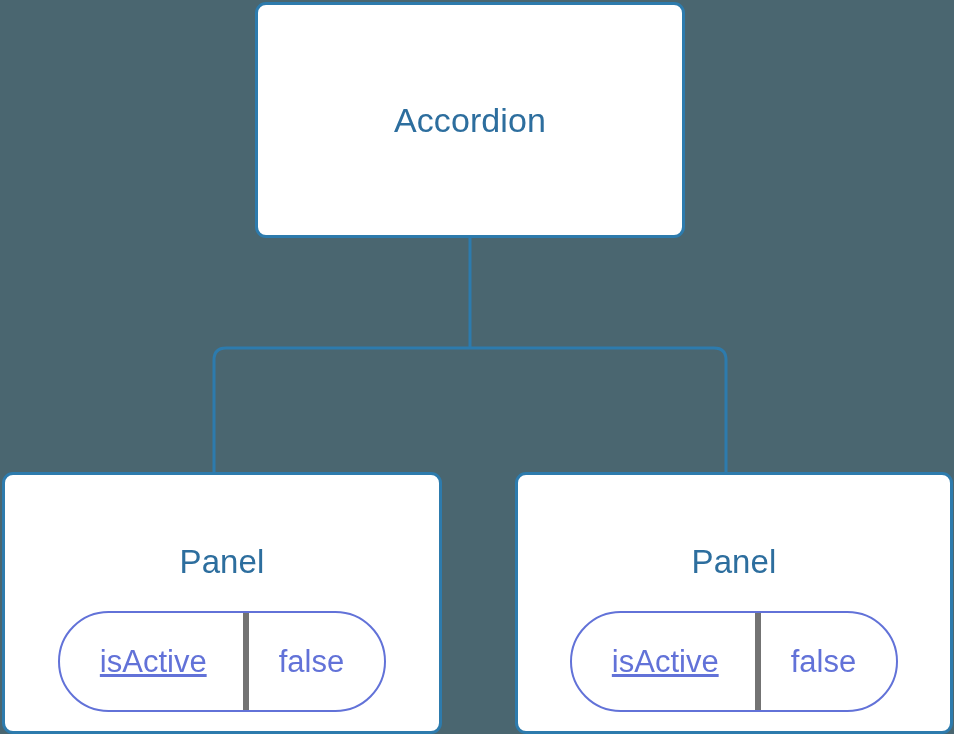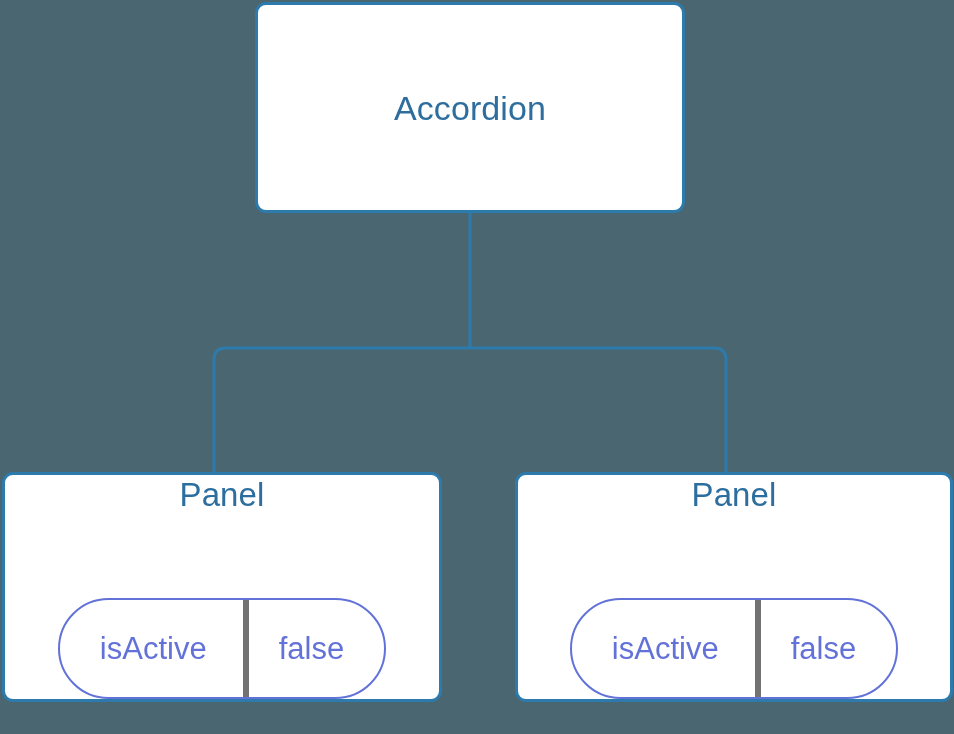--- a/index.html
+++ b/index.html
@@ -36,29 +36,30 @@
     border-radius: 11px;
     display: flex;
     flex-direction: column;
     align-items: center;
   }
 
   .node-root {
     left: 255px;
     top: 2px;
     width: 430px;
-    height: 211px;
+    height: 236px;
     justify-content: center;
   }
 
   .node-leaf {
     width: 440px;
-    height: 230px;
+    height: 262px;
     top: 472px;
-    justify-content: space-between;
+    justify-content: center;
+    padding-top: 48px;
   }
 
   .node-leaf-left  { left: 2px; }
   .node-leaf-right { left: 515px; width: 438px; }
 
   .node-title {
     color: #2d6e9e;
     font-size: 34px;
     line-height: 40px;
     font-weight: 400;
@@ -94,20 +95,21 @@
     align-items: center;
     justify-content: center;
     color: #6272d8;
     font-size: 31px;
     line-height: 36px;
     white-space: nowrap;
   }
 
   .pill-key {
     padding: 0 36px 0 40px;
+    text-decoration: underline;
   }
 
   .pill-val {
     padding: 0 40px 0 30px;
     border-left: 6px solid #737373;
   }
 </style>
 </head>
 <body>
 

